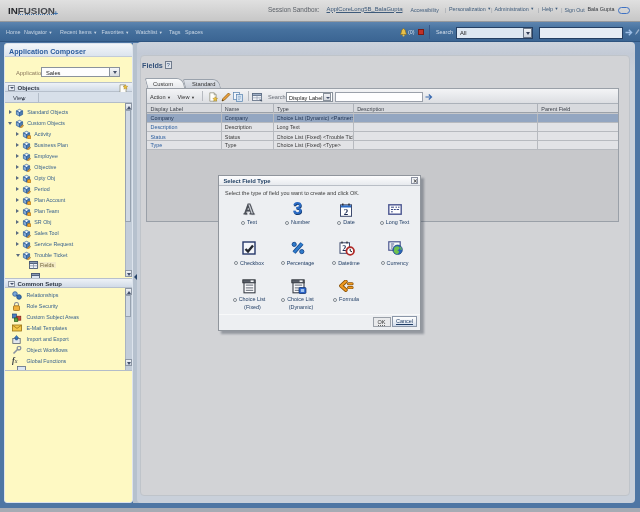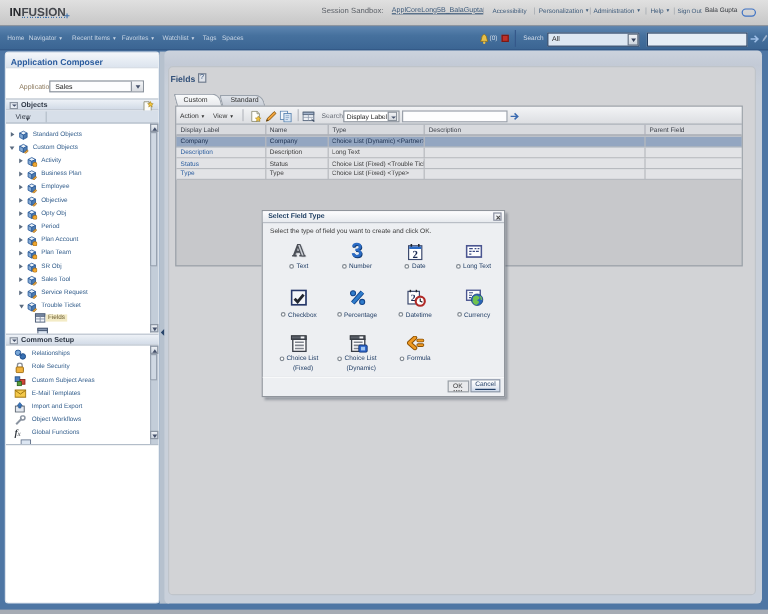--- a/index.html
+++ b/index.html
@@ -9,21 +9,21 @@
 #topright { left:0; top:5.5px; width:640px; height:10px; font-size:6.2px; color:#5a5f66; }
 #topright span, #topright a { position:absolute; white-space:nowrap; }
 #topright a { color:#3d5a7a; text-decoration:underline; }
 #topright .m { color:#3d5a7a; }
 #topright .sep { color:#9aa0a8; }
 #topright .caret { font-size:4px; vertical-align:1px; position:static; }
 #menubar { left:0; top:22px; width:640px; height:20px; background:linear-gradient(#5d85b0 0%,#46719e 40%,#3b6593 100%); border-bottom:1px solid #2e5480; }
 #menubar .mi { position:absolute; top:7px; font-size:5.4px; color:#c9d6e5; white-space:nowrap; }
 #menubar .caret { font-size:4px; vertical-align:0.5px; }
 #botstrip { left:0; top:508px; width:640px; height:4px; background:#a6abb4; }
-#lpanel { left:4px; top:43px; width:129px; height:460px; background:#ffffff; border-radius:3px; border:1px solid #dde4ed; }
+#lpanel { left:4px; top:43px; width:129px; height:460px; background:#fef9c3; border-radius:3px; border:1px solid #dde4ed; }
 #lphead { left:0; top:0; width:127px; height:13px; background:linear-gradient(#f3f6fa,#dce4ee); border-radius:3px 3px 0 0; border-bottom:1px solid #c2cbd8; }
 #lphead span { position:absolute; left:4px; top:2.5px; font-size:7.2px; font-weight:bold; color:#2b5c9e; }
 .lrow { position:absolute; font-size:5.8px; }
 #appcombo { left:36px; top:23px; width:79px; height:10px; background:#fdfdfe; border:1px solid #8a929c; }
 #appcombo .t { position:absolute; left:4px; top:1.8px; font-size:5.8px; color:#222; }
 #appcombo .btn { position:absolute; right:0; top:0; width:10px; height:8px; background:linear-gradient(#f6f7f9,#d8dbe0); border-left:1px solid #8a929c; }
 #appcombo .btn:after { content:""; position:absolute; left:2.5px; top:3px; border-left:2.5px solid transparent; border-right:2.5px solid transparent; border-top:3px solid #44506a; }
 .phead { position:absolute; left:0; width:127px; height:10px; background:linear-gradient(#eef2f7,#d2dbe7); border-top:1px solid #b7c0cc; border-bottom:1px solid #b7c0cc; }
 .phead .cic { position:absolute; left:3px; top:1.5px; width:7px; height:6px; background:#e8edf4; border:1px solid #8a93a0; }
 .phead .cic:after { content:""; position:absolute; left:1px; top:1px; border-left:2px solid transparent; border-right:2px solid transparent; border-top:2.5px solid #44506a; }

